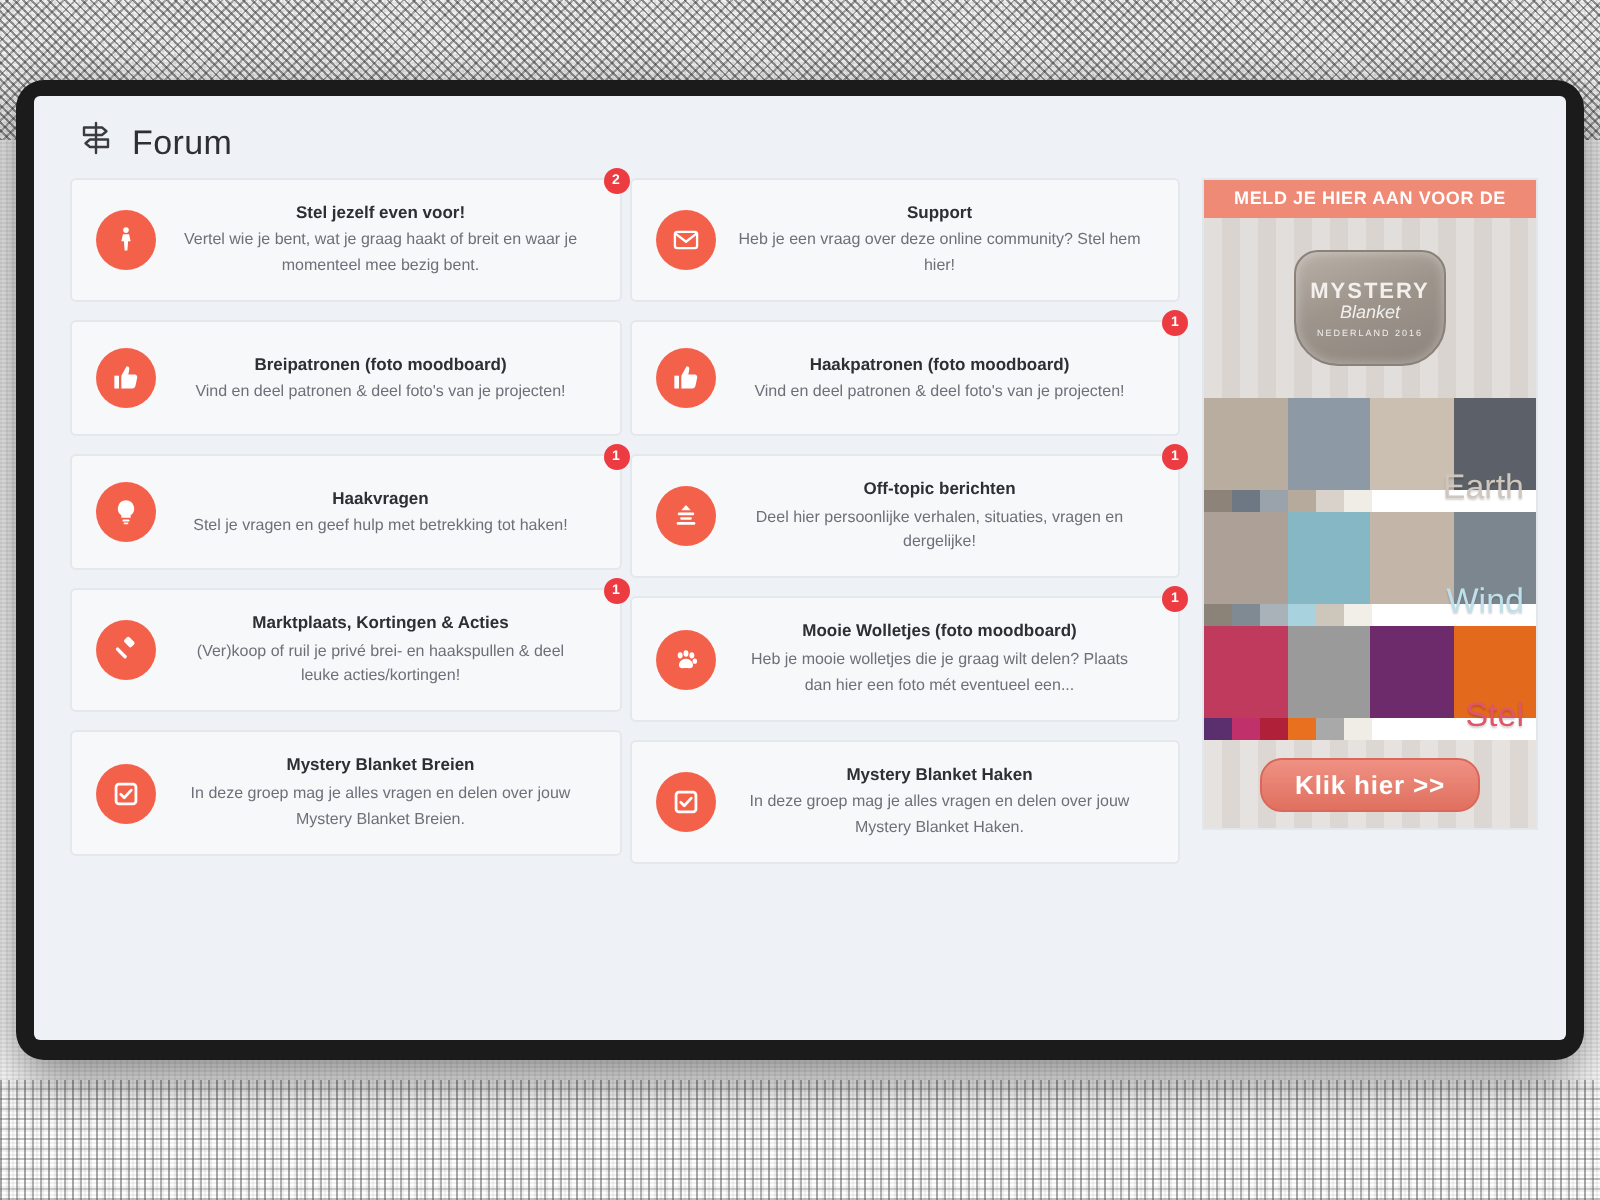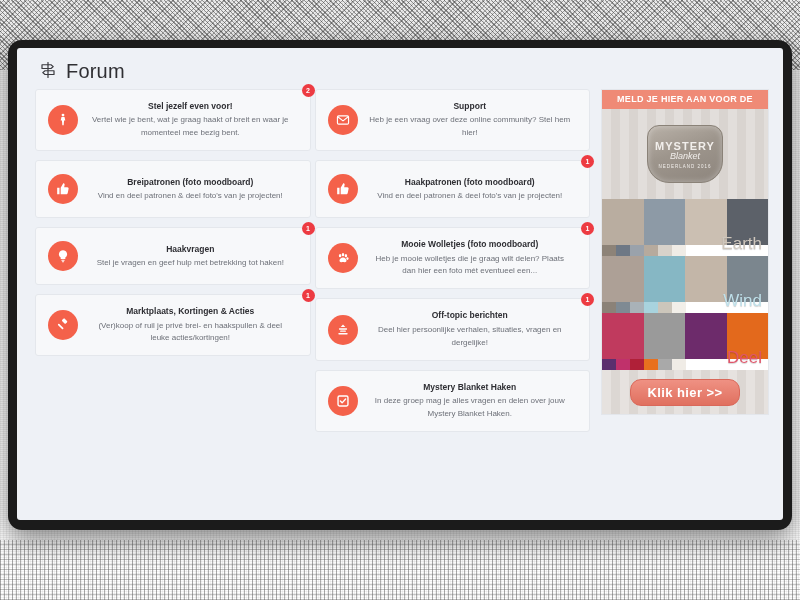--- a/index.html
+++ b/index.html
@@ -65,21 +65,21 @@
     position: relative;
   }
 
   .page-header {
     padding: 12px 0 6px 22px;
     display: flex;
     align-items: center;
     gap: 9px;
   }
   .page-title {
-    font-size: 20px;
+    font-size: 17px;
     color: #2f2f33;
     font-weight: 400;
     letter-spacing: 0.2px;
   }
   .signpost-icon { display: block; }
 
   .content-row {
     display: flex;
     padding: 0 14px 0 18px;
     gap: 4px;
@@ -304,20 +304,32 @@
                 <rect x="2" y="13" width="12" height="3" rx="1.4" transform="rotate(45 8 14.5)"></rect>
                 <circle cx="17.5" cy="6.5" r="1.2"></circle>
               </svg>
             </div>
             <div class="card-body">
               <div class="card-title">Marktplaats, Kortingen &amp; Acties</div>
               <div class="card-desc">(Ver)koop of ruil je privé brei- en haakspullen &amp; deel leuke acties/kortingen!</div>
             </div>
             <span class="card-badge">1</span>
           </div>
+          <div class="forum-card">
+            <div class="card-icon">
+              <svg width="14" height="14" viewBox="0 0 24 24" fill="none" stroke="#fff" stroke-width="2.4">
+                <rect x="3.5" y="3.5" width="17" height="17" rx="2.5"></rect>
+                <path d="M7.5 12.2l3 3 6-6.5" stroke-linecap="round" stroke-linejoin="round"></path>
+              </svg>
+            </div>
+            <div class="card-body">
+              <div class="card-title">Mystery Blanket Breien</div>
+              <div class="card-desc">In deze groep mag je alles vragen en delen over jouw Mystery Blanket Breien.</div>
+            </div>
+          </div>
         </div>
       <div class="forum-col" id="col-right">
           <div class="forum-card">
             <div class="card-icon">
               <svg width="14" height="14" viewBox="0 0 24 24" fill="none" stroke="#fff" stroke-width="2">
                 <rect x="2.5" y="5" width="19" height="14" rx="2"></rect>
                 <path d="M3 6.5l9 7 9-7" stroke-linecap="round" stroke-linejoin="round"></path>
               </svg>
             </div>
             <div class="card-body">
@@ -328,51 +340,51 @@
           <div class="forum-card">
             <div class="card-icon">
               <svg width="14" height="14" viewBox="0 0 24 24" fill="#fff">
                 <path d="M2 10h4v11H2z"></path>
                 <path d="M8 10l4.5-8c1.6 0 2.6 1.1 2.3 2.7L14 9h5.4c1.5 0 2.5 1.3 2.2 2.7l-1.5 7c-.3 1.3-1.3 2.3-2.6 2.3H8z"></path>
               </svg>
             </div>
             <div class="card-body">
               <div class="card-title">Haakpatronen (foto moodboard)</div>
               <div class="card-desc">Vind en deel patronen &amp; deel foto's van je projecten!</div>
+            </div>
+            <span class="card-badge">1</span>
+          </div>
+          <div class="forum-card">
+            <div class="card-icon">
+              <svg width="14" height="14" viewBox="0 0 24 24" fill="#fff">
+                <path d="M12 2.5l4 4.5h-8z"></path>
+                <rect x="5" y="9" width="14" height="2.4" rx="1"></rect>
+                <rect x="7" y="13" width="10" height="2.2" rx="1"></rect>
+                <rect x="4" y="17.2" width="16" height="2.4" rx="1.1"></rect>
+              </svg>
+            </div>
+            <div class="card-body">
+              <div class="card-title">Off-topic berichten</div>
+              <div class="card-desc">Deel hier persoonlijke verhalen, situaties, vragen en dergelijke!</div>
             </div>
             <span class="card-badge">1</span>
           </div>
           <div class="forum-card">
             <div class="card-icon">
               <svg width="14" height="14" viewBox="0 0 24 24" fill="#fff">
                 <ellipse cx="7" cy="8" rx="2.1" ry="2.7"></ellipse>
                 <ellipse cx="12" cy="6.4" rx="2.1" ry="2.8"></ellipse>
                 <ellipse cx="17" cy="8" rx="2.1" ry="2.7"></ellipse>
                 <ellipse cx="19.6" cy="13" rx="1.9" ry="2.3"></ellipse>
                 <path d="M12 11c3.3 0 6 2.6 6 5.3 0 2-1.6 3.2-3.4 2.8-1.7-.4-3.5-.4-5.2 0C7.6 19.5 6 18.3 6 16.3 6 13.6 8.7 11 12 11z"></path>
               </svg>
             </div>
             <div class="card-body">
               <div class="card-title">Mooie Wolletjes (foto moodboard)</div>
               <div class="card-desc">Heb je mooie wolletjes die je graag wilt delen? Plaats dan hier een foto mét eventueel een...</div>
-            </div>
-            <span class="card-badge">1</span>
-          </div>
-          <div class="forum-card">
-            <div class="card-icon">
-              <svg width="14" height="14" viewBox="0 0 24 24" fill="#fff">
-                <path d="M12 2.5l4 4.5h-8z"></path>
-                <rect x="5" y="9" width="14" height="2.4" rx="1"></rect>
-                <rect x="7" y="13" width="10" height="2.2" rx="1"></rect>
-                <rect x="4" y="17.2" width="16" height="2.4" rx="1.1"></rect>
-              </svg>
-            </div>
-            <div class="card-body">
-              <div class="card-title">Off-topic berichten</div>
-              <div class="card-desc">Deel hier persoonlijke verhalen, situaties, vragen en dergelijke!</div>
             </div>
             <span class="card-badge">1</span>
           </div>
           <div class="forum-card">
             <div class="card-icon">
               <svg width="14" height="14" viewBox="0 0 24 24" fill="none" stroke="#fff" stroke-width="2.4">
                 <rect x="3.5" y="3.5" width="17" height="17" rx="2.5"></rect>
                 <path d="M7.5 12.2l3 3 6-6.5" stroke-linecap="round" stroke-linejoin="round"></path>
               </svg>
             </div>
@@ -436,21 +448,21 @@
                   <i style="background: rgb(227, 105, 28);"></i>
                 </div>
                 <div class="swatch-strip">
                   <i style="background: rgb(91, 47, 110);"></i>
                   <i style="background: rgb(192, 49, 107);"></i>
                   <i style="background: rgb(176, 32, 56);"></i>
                   <i style="background: rgb(232, 112, 30);"></i>
                   <i style="background: rgb(169, 169, 169);"></i>
                   <i style="background: rgb(240, 236, 230);"></i>
                 </div>
-                <span class="swatch-label" style="color: rgb(224, 85, 106);">Deel</span>
+                <span class="swatch-label" style="color: rgb(224, 85, 106);">Stel</span>
               </div>
             </div>
           <div class="promo-footer">
             <span class="promo-cta">Klik hier &gt;&gt;</span>
           </div>
         </div>
       </div>
 
     </div>
   </div>

